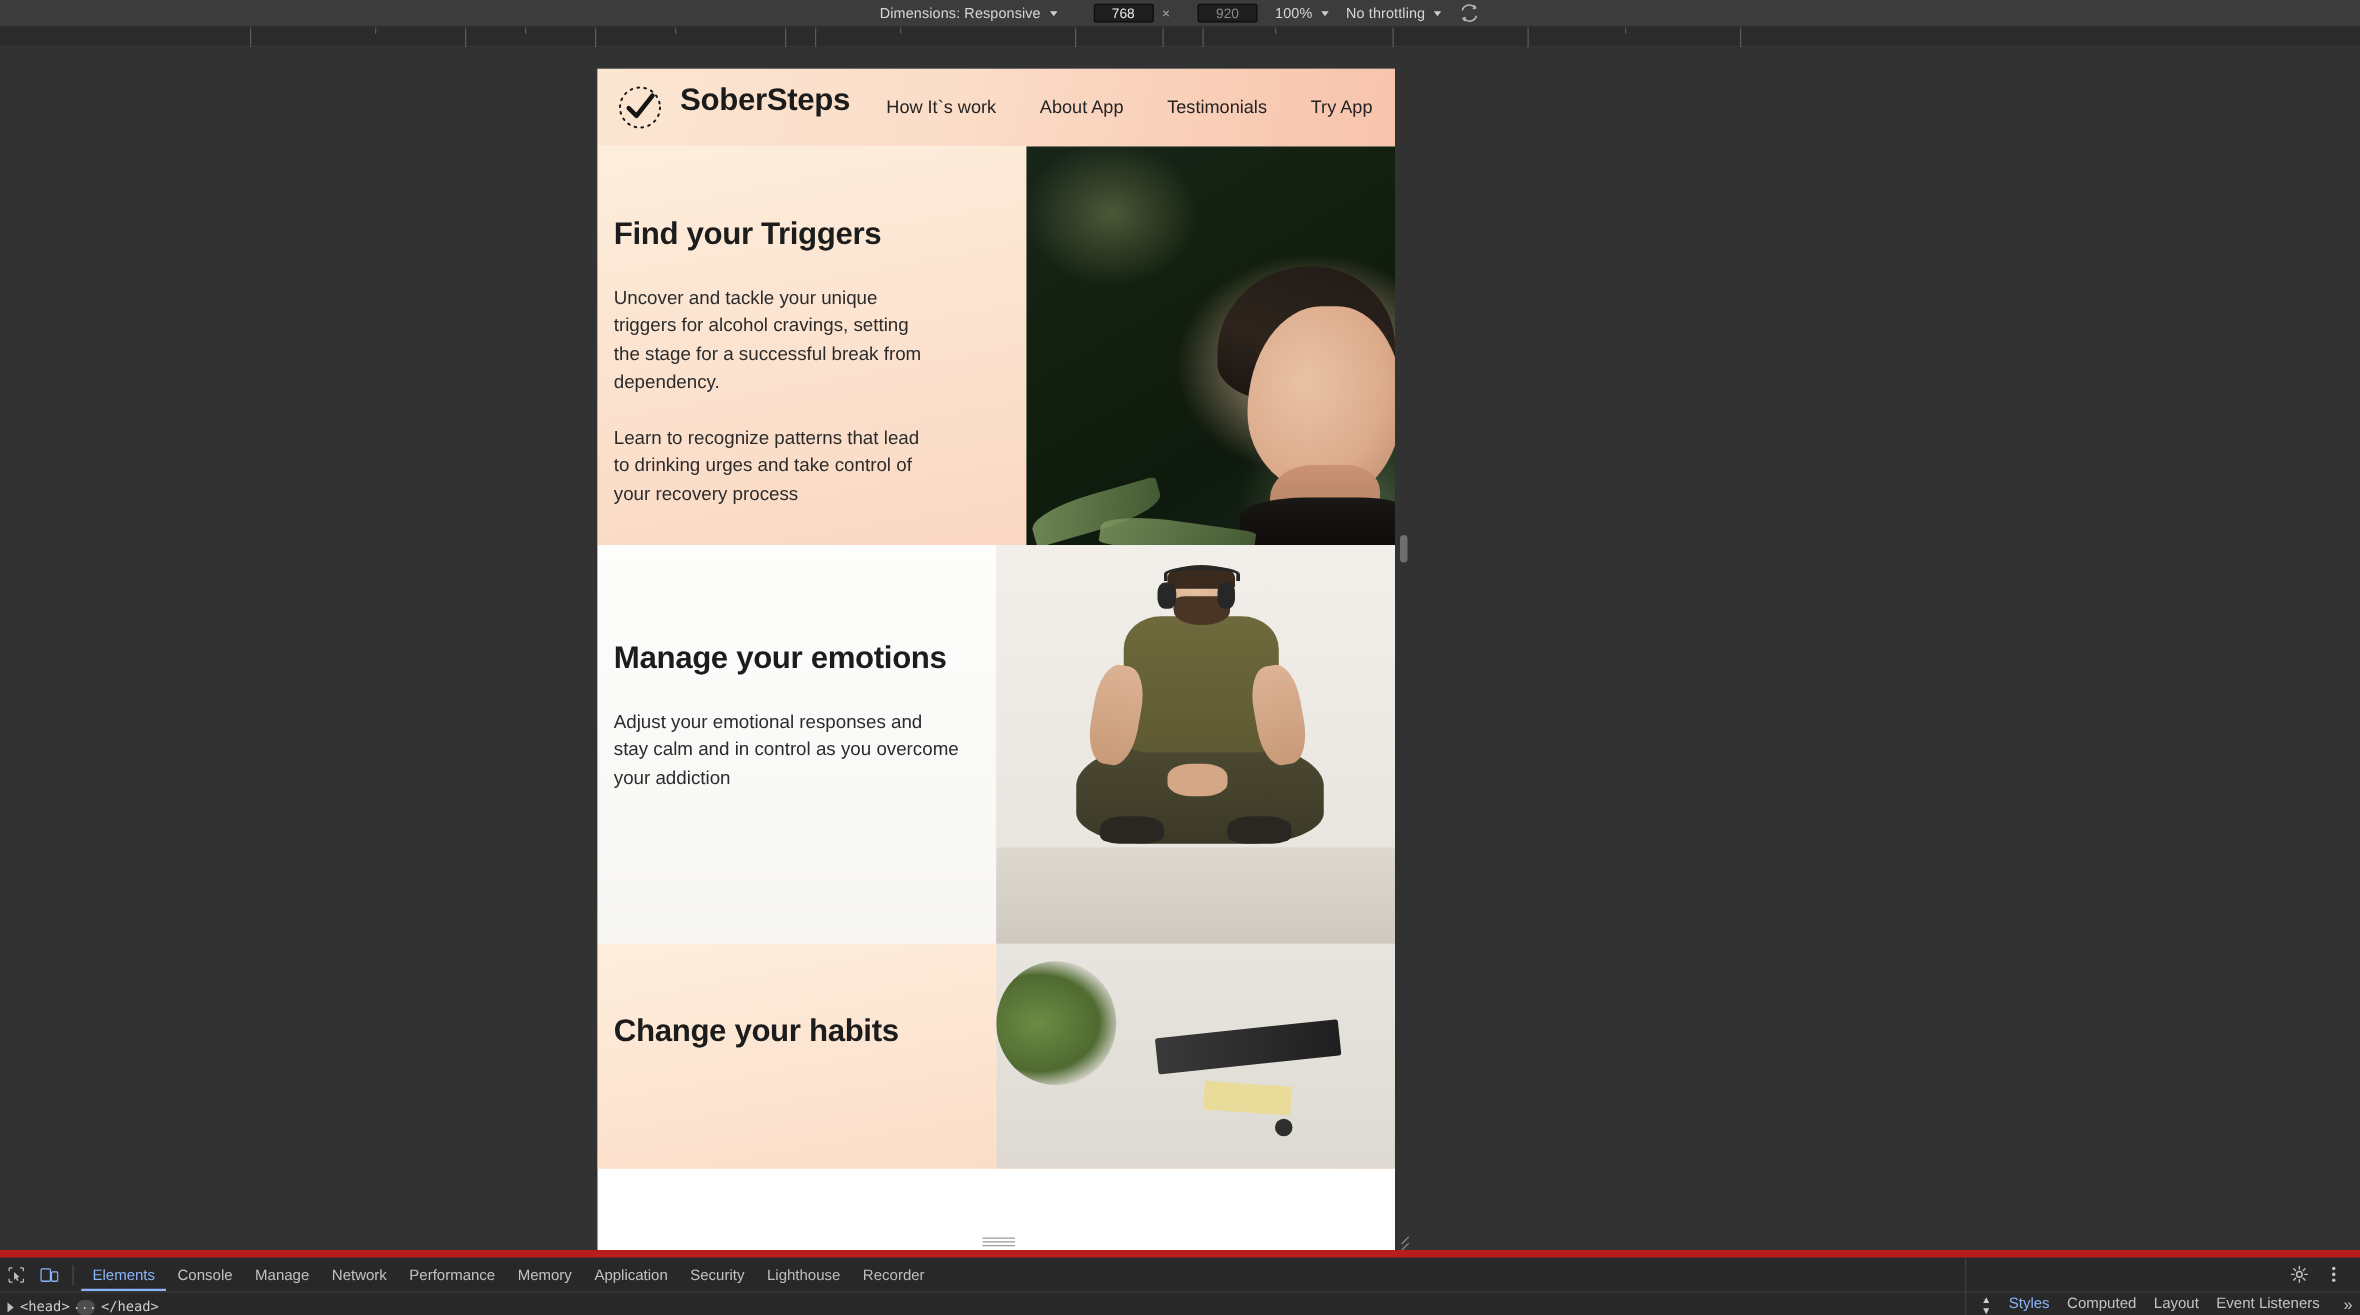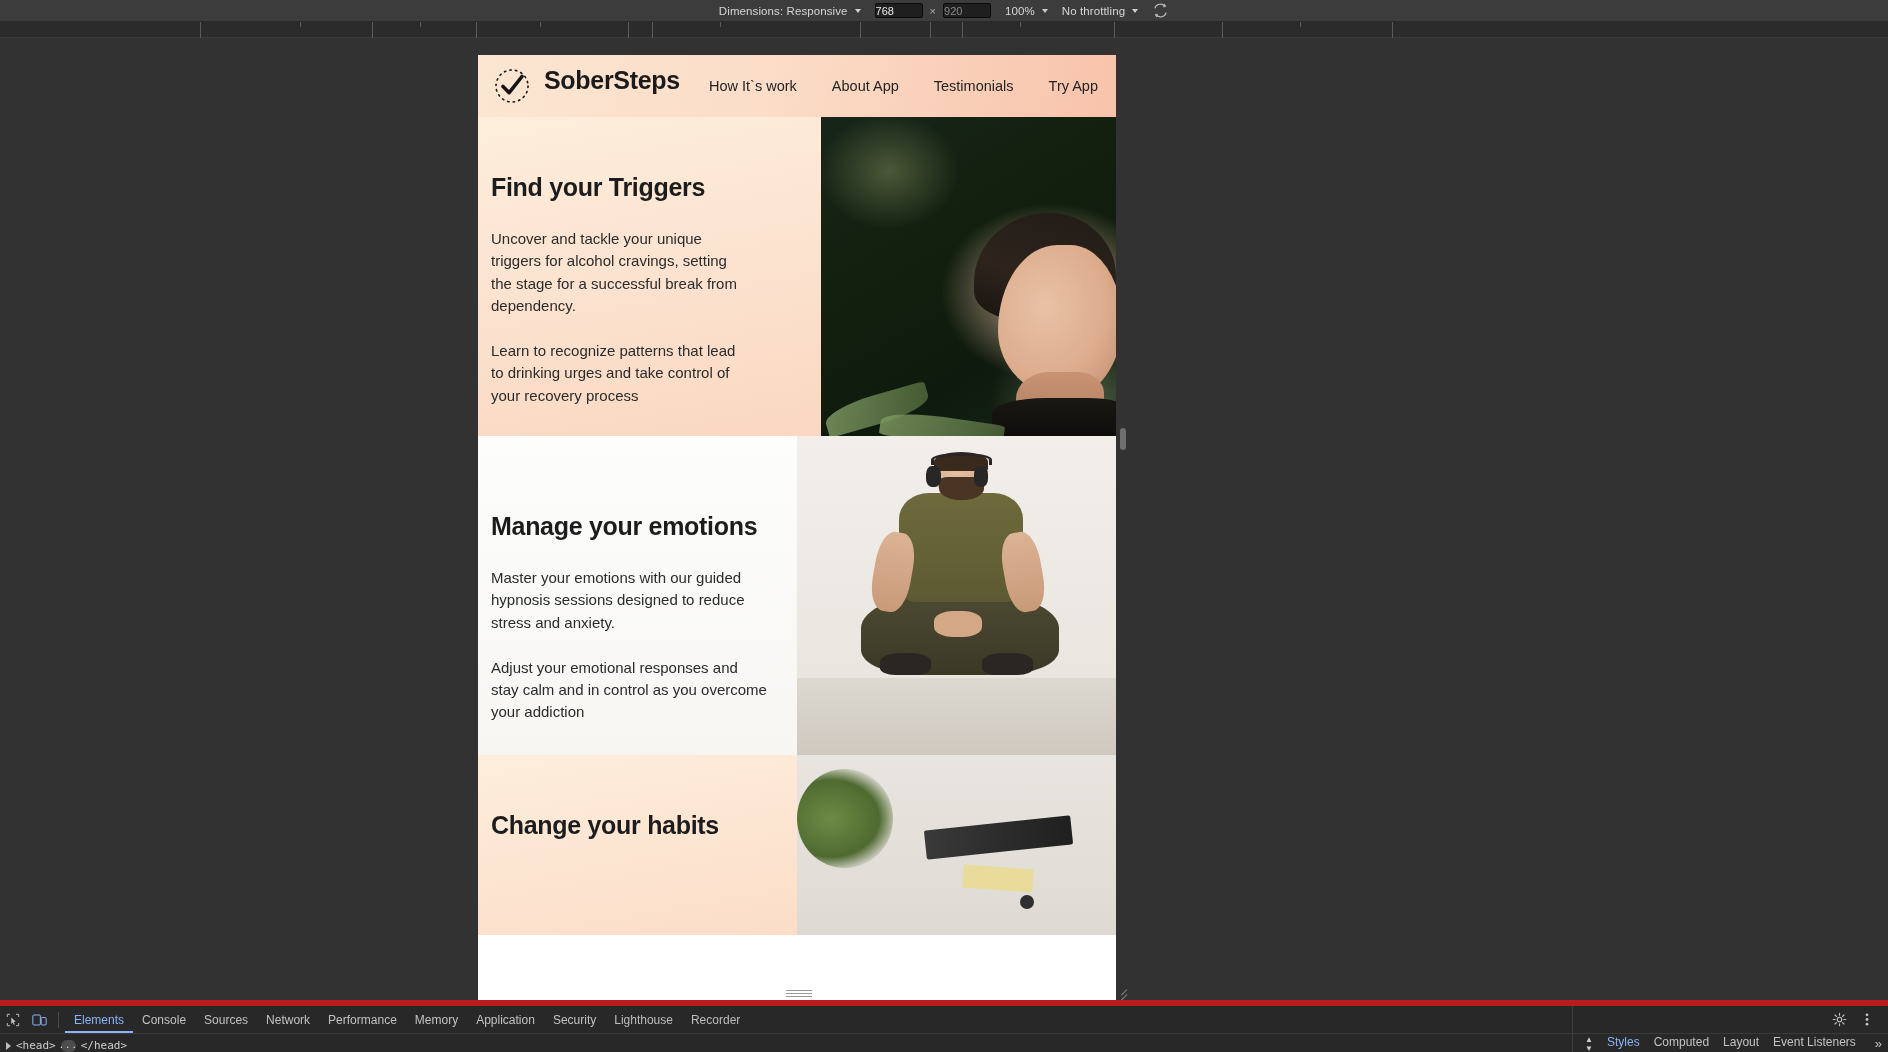--- a/index.html
+++ b/index.html
@@ -30,22 +30,23 @@
   .caret {
     width: 0; height: 0;
     border-left: 3.5px solid transparent;
     border-right: 3.5px solid transparent;
     border-top: 4.5px solid #cfcfcf;
     display: inline-block; margin-left: 1px;
   }
   .dim-input {
     width: 48px; height: 15px; line-height: 15px;
     background: #1f1f1f; border: 1px solid #0b0b0b; border-radius: 2px;
-    color: #e8e8e8; font-size: 11px; text-align: left;
+    color: #e8e8e8; font-size: 11px; text-align: center;
     font-family: "Liberation Sans", sans-serif;
+    margin-left: 15px;
   }
   .dim-input.placeholder { color: #8b8b8b; }
   .dim-x { color: #a9a9a9; font-size: 11px; padding: 0 1px; }
   .rotate-icon { width: 17px; height: 17px; opacity: .85; }
 
   
   .ruler {
     position: absolute; top: 22px; left: 0;
     width: 1888px; height: 16px;
     background: #2b2b2b;
@@ -415,21 +416,20 @@
             <span class="woman-top"></span>
             <span class="leaf-a"></span>
             <span class="leaf-b"></span>
           </div>
         </div>
       </section>
 
       <section class="feature sec-2">
         <div class="copy">
           <h2 class="f-title">Manage your emotions</h2>
-          <p class="f-para">Master your emotions with our guided hypnosis sessions designed to reduce stress and anxiety.</p>
           <p class="f-para">Adjust your emotional responses and stay calm and in control as you overcome your addiction</p>
         </div>
         <div class="media">
           <div class="photo photo-man">
             <span class="man-wall"></span>
             <span class="man-floor"></span>
             <span class="man-legs"></span>
             <span class="man-shoe-l"></span>
             <span class="man-shoe-r"></span>
             <span class="man-shirt"></span>
@@ -490,21 +490,21 @@
       <svg width="15" height="14" viewBox="0 0 18 16">
         <rect x="1" y="2" width="9" height="12" rx="1.2" fill="none" stroke="#8ab4f8" stroke-width="1.2"></rect>
         <rect x="11" y="5" width="6" height="9" rx="1.2" fill="none" stroke="#8ab4f8" stroke-width="1.2"></rect>
       </svg>
     </div>
 
     <span class="dt-sep"></span>
 
     <div class="dt-tab active">Elements</div>
     <div class="dt-tab">Console</div>
-    <div class="dt-tab">Sources</div>
+    <div class="dt-tab">Manage</div>
     <div class="dt-tab">Network</div>
     <div class="dt-tab">Performance</div>
     <div class="dt-tab">Memory</div>
     <div class="dt-tab">Application</div>
     <div class="dt-tab">Security</div>
     <div class="dt-tab dim">Lighthouse</div>
     <div class="dt-tab dim">Recorder</div>
 
     <div class="dt-right">
       <div class="dt-icon-btn">

